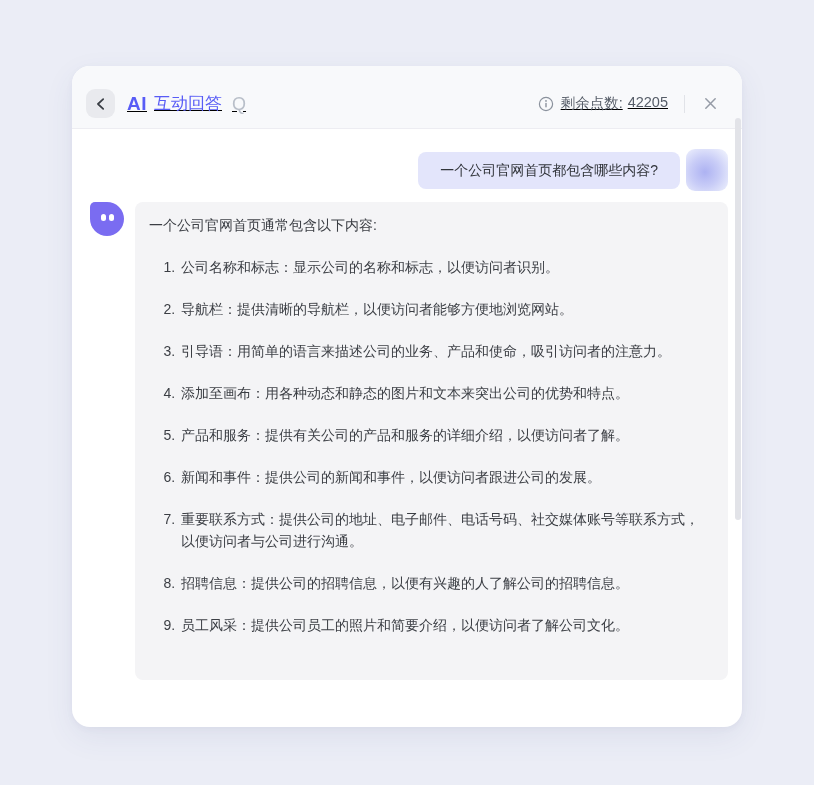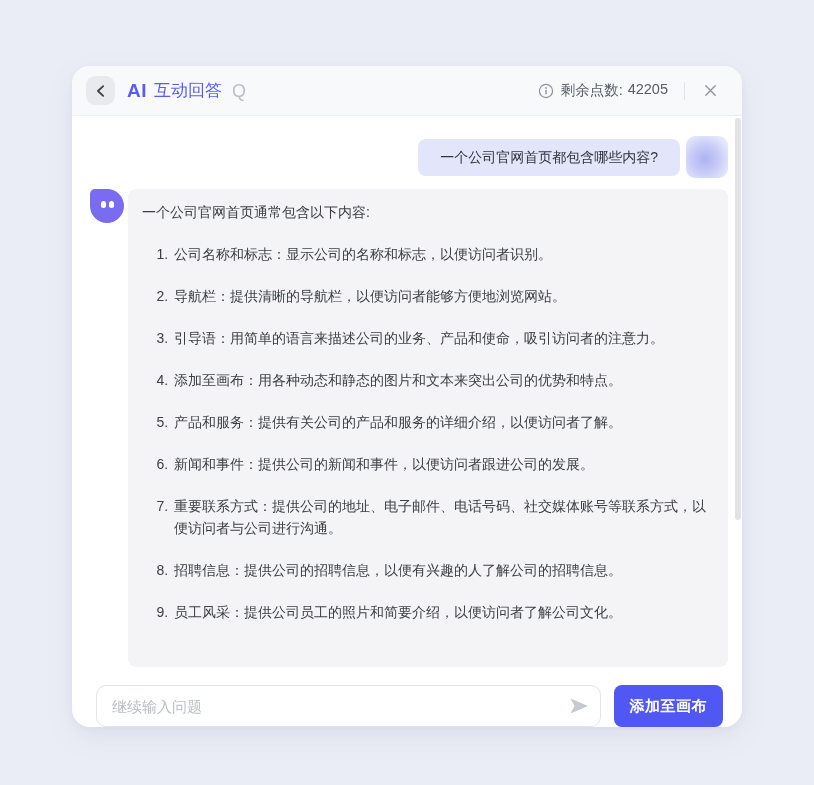--- a/index.html
+++ b/index.html
@@ -10,21 +10,21 @@
   }
   .card{
     position:absolute;left:72px;top:66px;width:670px;height:661px;
     background:#fff;border-radius:18px;overflow:hidden;
     box-shadow:0 10px 30px rgba(70,80,130,.08),0 2px 6px rgba(70,80,130,.05);
     display:flex;flex-direction:column;
   }
   
   .header{
     flex:none;height:49px;background:#f8f9fb;border-bottom:1px solid #ededf2;
-    display:flex;align-items:center;padding:0 22px 0 14px;
+    display:flex;align-items:center;padding:13px 22px 0 14px;text-decoration:underline;
   }
   .back-btn{
     width:29px;height:29px;border:none;border-radius:9px;background:#e9eaee;
     display:flex;align-items:center;justify-content:center;cursor:pointer;padding:0;
     margin-right:12px;
   }
   .brand{
     font-size:19px;font-weight:800;color:var(--title,#585cf6);
     letter-spacing:.5px;margin-right:7px;
   }
@@ -39,21 +39,21 @@
   .chat{flex:1;overflow:hidden;padding:20px 14px 0 18px;}
   .user-row{display:flex;justify-content:flex-end;align-items:center;gap:6px;margin-bottom:11px;}
   .user-bubble{
     background:var(--user-bubble,#e3e5fb);color:#32353b;font-size:14px;line-height:21px;
     padding:8px 22px;border-radius:8px;max-width:430px;
   }
   .user-avatar{
     width:42px;height:42px;border-radius:9px;flex:none;
     background:radial-gradient(circle at 45% 55%,#adb2f2 0%,#c9cdf7 45%,#e9ecfc 85%,#f3f5fe 100%);
   }
-  .ai-row{display:flex;align-items:flex-start;gap:4px;}
+  .ai-row{display:flex;align-items:flex-start;gap:11px;}
   .ai-avatar{
     width:34px;height:34px;flex:none;background:var(--avatar,#7a6cf1);
     border-radius:5px 50% 50% 50%;
     display:flex;align-items:center;justify-content:center;gap:3px;
   }
   .ai-avatar .eye{width:5px;height:7px;border-radius:3px;background:#fff;margin-top:-3px;}
   .ai-bubble{
     flex:1;background:var(--ai-bubble,#f4f4f6);border-radius:8px;
     padding:12px 18px 24px 14px;color:#3b3e44;font-size:14px;line-height:22px;
   }
@@ -144,25 +144,14 @@
           <li>重要联系方式：提供公司的地址、电子邮件、电话号码、社交媒体账号等联系方式，以便访问者与公司进行沟通。</li>
           <li>招聘信息：提供公司的招聘信息，以便有兴趣的人了解公司的招聘信息。</li>
           <li>员工风采：提供公司员工的照片和简要介绍，以便访问者了解公司文化。</li>
         </ol>
       </div>
     </div>
   </div>
 
   <div class="scroll-thumb"></div>
 
-  <div class="footer">
-    <div class="input-wrap">
-      <input class="question-input" type="text" placeholder="继续输入问题" style="">
-      <button class="send-btn">
-        <svg width="24" height="24" viewBox="0 0 24 24">
-          <path d="M3.5 4.5 L21 12 L3.5 19.5 L7.5 12 Z" fill="#c6c9cf"></path>
-        </svg>
-      </button>
-    </div>
-    <button class="add-btn">添加至画布</button>
-  </div>
 
 </div>
 
 </body></html>

